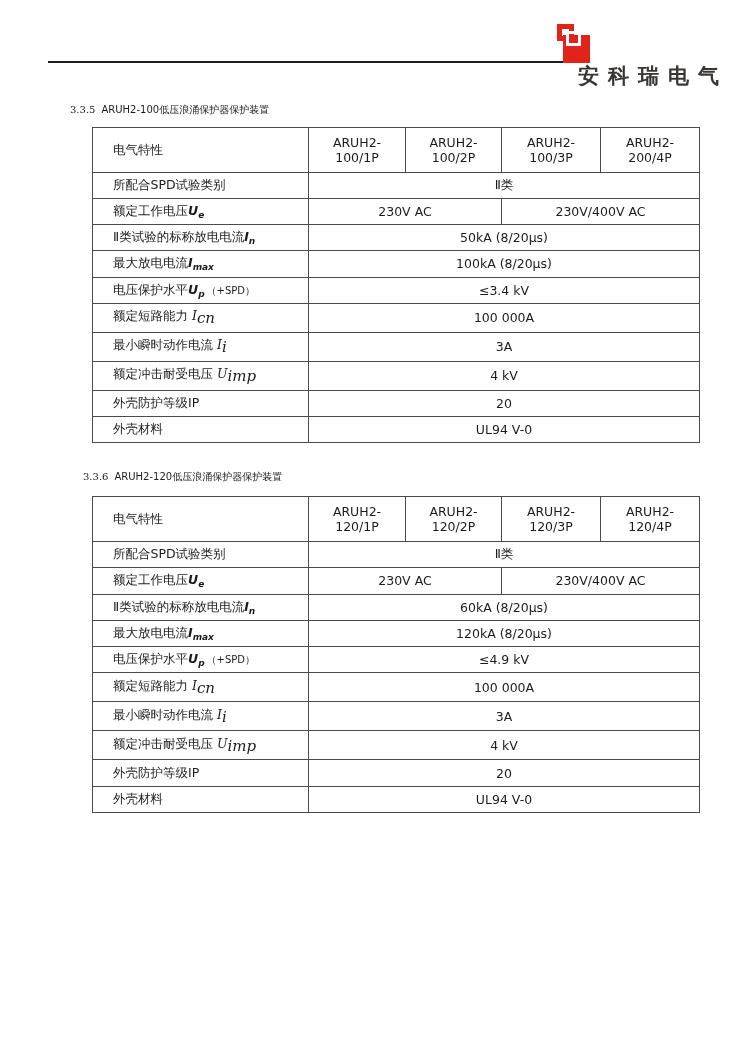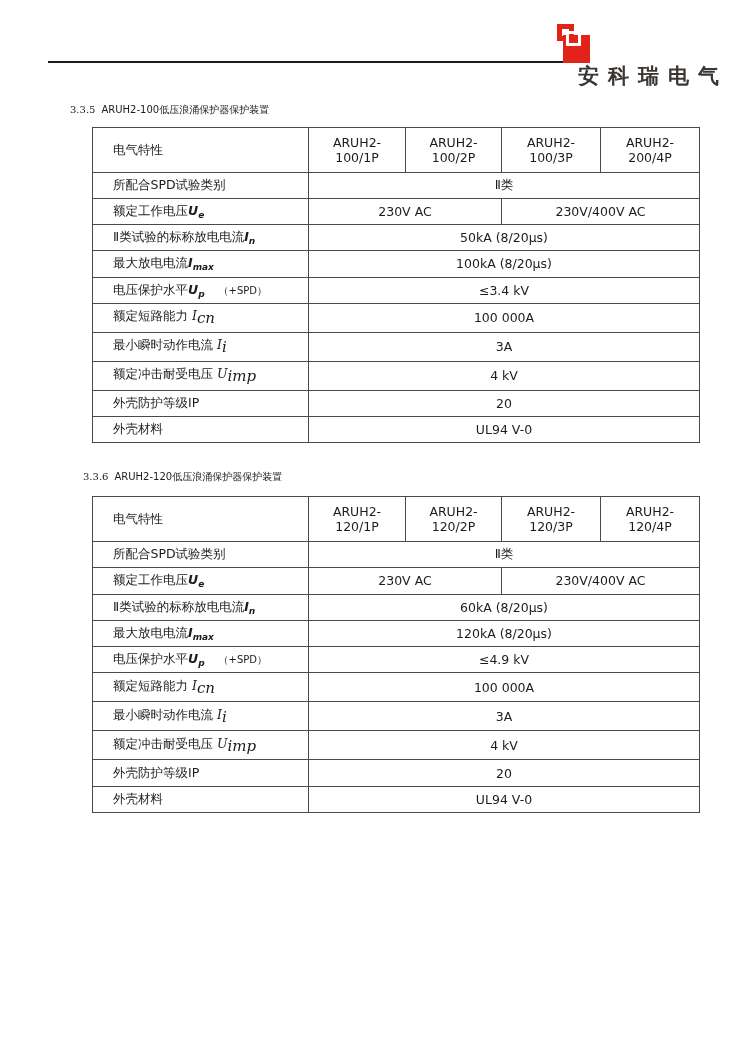--- a/index.html
+++ b/index.html
@@ -52,21 +52,21 @@
     vertical-align:middle;
     padding:0 20px;
   }
   td.label { text-align:left; padding-left:10px; white-space:nowrap; }
   td.val   { text-align:center; }
 
   .sym-sans { font-style:italic; font-weight:bold; font-family:"DejaVu Sans",sans-serif; }
   .sub-sans { font-style:italic; font-weight:bold; font-size:9px; vertical-align:-3px; }
   .sym-serif { font-style:italic; font-family:"DejaVu Serif","Liberation Serif",serif; margin-left:4px; }
   .sub-serif { font-style:italic; font-family:"DejaVu Serif","Liberation Serif",serif; font-size:15px; vertical-align:-3px; }
-  .suffix { font-size:10px; margin-left:14px; }
+  .suffix { font-size:10px; margin-left:2px; }
 </style>
 </head>
 <body>
 
 <div class="header-rule"></div>
 
 <div class="logo">
   <svg class="logo-icon" width="36" height="42" viewBox="0 0 36 42">
     <rect x="3" y="0" width="17" height="17" fill="#e2231a"></rect>
     <rect x="8" y="5" width="7" height="7" fill="#ffffff"></rect>

